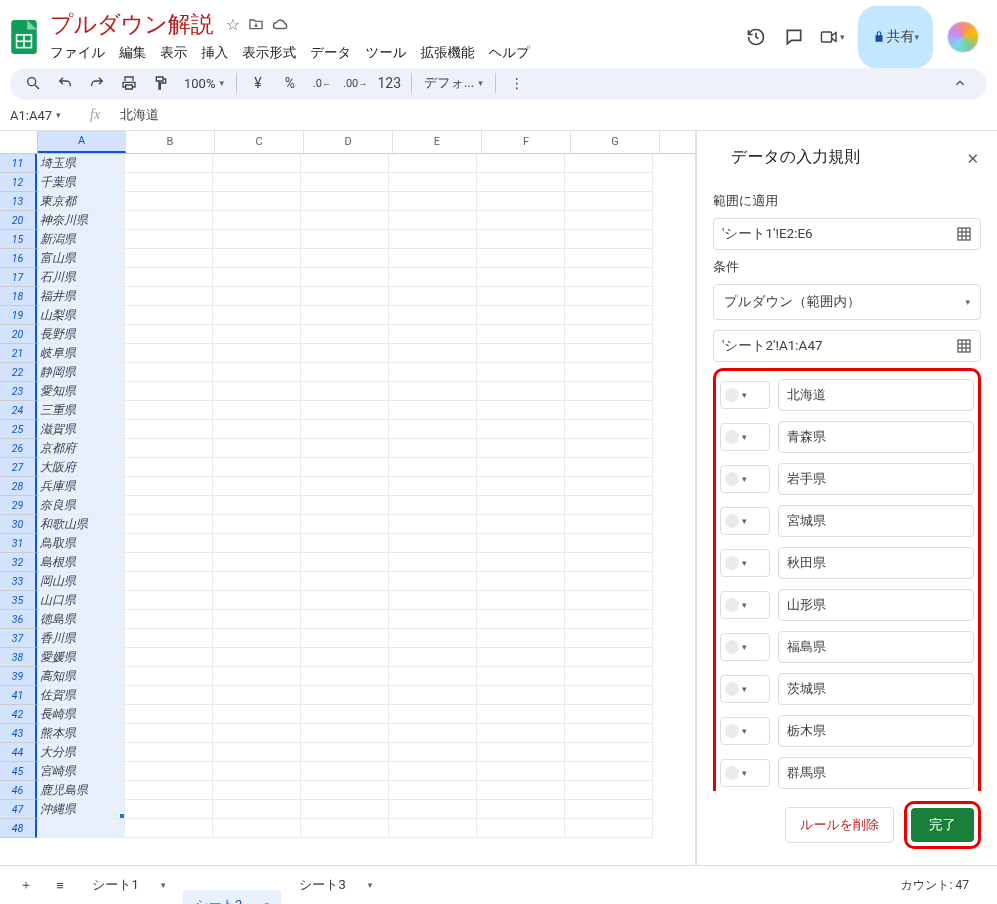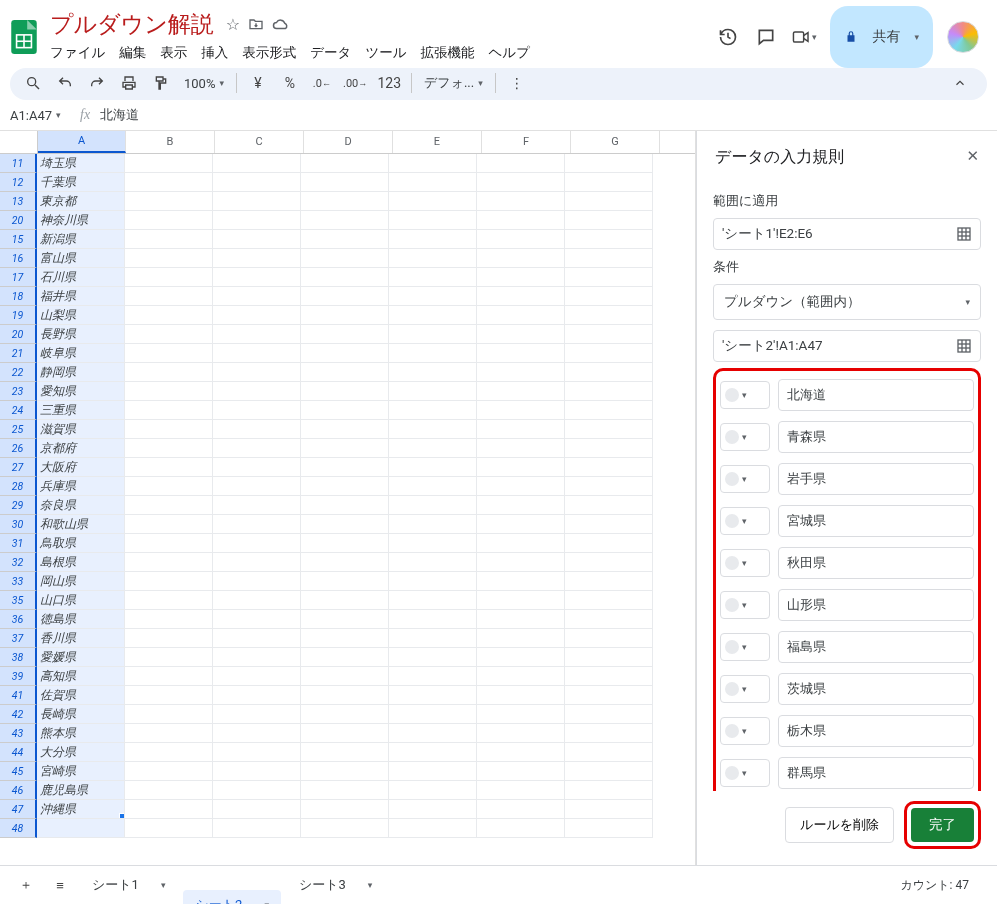--- a/index.html
+++ b/index.html
@@ -8,64 +8,64 @@
 .logo { width:28px; height:36px; display:flex; align-items:center; justify-content:center;}
 .logo svg { width:26px; height:34px;}
 .title-area { display:flex; flex-direction:column; flex:1;}
 .doc-title-row { display:flex; align-items:center; gap:8px;}
 .doc-title { font-size:23px; color:#b91c1c; padding:2px 4px;}
 .title-icon { color:#5f6368; font-size:16px; cursor:pointer;}
 .menu-row { display:flex; gap:14px; font-size:13.5px; color:#202124; padding:2px 0 6px 4px;}
 .menu-row span { cursor:pointer;}
 .right-tools { display:flex; align-items:center; gap:14px; padding-right:8px;}
 .ico-btn { width:24px; height:24px; display:flex; align-items:center; justify-content:center; color:#444; cursor:pointer;}
-.share-btn { background:#c2e7ff; border-radius:18px; padding:22px 14px; display:flex; align-items:center; gap:14px; font-size:14px; cursor:pointer;}
+.share-btn { background:#c2e7ff; border-radius:18px; padding:22px 14px; display:flex; align-items:center; gap:0; font-size:14px; cursor:pointer;}
 .avatar { width:30px; height:30px; border-radius:50%; background:conic-gradient(#f28b82,#fbbc04,#81c995,#78d9ec,#c58af9,#f28b82); border:1px solid #dadce0; cursor:pointer;}
 .toolbar { display:flex; align-items:center; gap:10px; padding:4px 12px 6px 12px; background:#edf2fa; border-radius:22px; margin:0 10px;}
 .toolbar .tb-btn { min-width:22px; height:22px; display:flex; align-items:center; justify-content:center; color:#444; cursor:pointer; font-size:14px;}
 .toolbar .tb-sep { width:1px; height:20px; background:#c7c7c7;}
 .tb-text { font-size:13px; padding:0 2px; display:flex; align-items:center; gap:4px; cursor:pointer;}
 .caret { font-size:9px; color:#5f6368;}
 .collapse-btn { margin-left:auto; padding-right:4px;}
-.name-fx-row { display:flex; align-items:center; padding:6px 10px; gap:10px; border-bottom:1px solid #e0e0e0;}
+.name-fx-row { display:flex; align-items:center; padding:6px 10px; gap:20px; border-bottom:1px solid #e0e0e0;}
 .name-box { font-size:13px; color:#3c4043; width:60px; display:flex; align-items:center; gap:4px; cursor:pointer;}
 .fx { font-style:italic; color:#9aa0a6; font-family:serif; font-size:14px;}
 .fx-val { font-size:13px; color:#3c4043;}
 .body-area { flex:1; display:flex; overflow:hidden; position:relative;}
 .grid-wrap { flex:1; display:flex; flex-direction:column; overflow:hidden; border-right:1px solid #e0e0e0;}
 .col-headers { display:flex; height:22px; border-bottom:1px solid #ccc; background:#fff; font-size:11px; color:#5f6368;}
 .rownum-corner { width:37px; border-right:1px solid #ccc;}
 .col-h { flex:0 0 88px; text-align:center; line-height:22px; border-right:1px solid #e0e0e0;}
 .col-h.sel { background:#d3e3fd; color:#0b57d0; border-bottom:2px solid #0b57d0; box-sizing:border-box; line-height:20px;}
 .grid-scroll { overflow-y:auto; flex:1; position:relative;}
 .grid-scroll::-webkit-scrollbar{width:12px;}
 .grid-scroll::-webkit-scrollbar-thumb{background:#dadce0;border-radius:6px;}
 .row { display:flex; height:19px;font-style:italic;}
 .rownum { width:37px; text-align:center; font-size:10.5px; color:#0b57d0; background:#d3e3fd; border-right:2px solid #0b57d0; border-bottom:1px solid #ccc; line-height:19px; box-sizing:border-box;}
 .cell { flex:0 0 88px; border-right:1px solid #e8eaed; border-bottom:1px solid #e8eaed; font-size:12px; line-height:19px; padding-left:3px; overflow:hidden; box-sizing:border-box;}
 .cellA { background:#e8f0fe;}
 .sel-handle { position:relative;}
 .sel-handle::after { content:""; position:absolute; bottom:-3px; right:-3px; width:6px; height:6px; background:#1a73e8; border:1px solid #fff;}
 
 .side-panel { width:300px; border-left:1px solid #dadce0; display:flex; flex-direction:column; background:#fff;}
-.sp-header { display:flex; align-items:flex-start; justify-content:space-between; padding:16px 18px 8px 18px;}
+.sp-header { display:flex; align-items:flex-end; justify-content:space-between; padding:16px 18px 8px 18px;margin-left:16px;}
 .sp-title { font-size:16px; color:#202124;}
 .sp-close { cursor:pointer; font-size:15px; color:#5f6368;}
 .sp-body { flex:1; overflow-y:auto; padding:8px 16px 0 16px; position:relative;}
 .sp-label { font-size:13px; color:#3c4043; margin:8px 0;}
 .sp-input { display:flex; align-items:center; border:1px solid #dadce0; border-radius:4px; padding:6px 8px; font-size:13.5px; gap:6px;}
 .sp-input .grid-ico { margin-left:auto; color:#5f6368; cursor:pointer;}
 .sp-select { display:flex; align-items:center; justify-content:space-between; border:1px solid #dadce0; border-radius:4px; padding:8px 10px; font-size:13.5px; cursor:pointer;}
 .highlight-box { border:3px solid #e60000; border-radius:10px; padding:8px 4px; margin-top:6px;}
 .option-row { display:flex; align-items:center; gap:8px; margin-bottom:10px;}
 .color-chip { width:40px; height:26px; border:1px solid #dadce0; border-radius:4px; background:#fff; display:flex; align-items:center; padding:0 4px; gap:3px; cursor:pointer;}
 .chip-circle { width:14px; height:14px; border-radius:50%; background:#e8eaed;}
 .opt-input { flex:1; border:1px solid #dadce0; border-radius:4px; padding:6px 8px; font-size:13px;}
 .sp-footer { display:flex; justify-content:flex-end; gap:10px; padding:10px 16px 16px 16px; align-items:center;}
-.btn-outline { border:1px solid #dadce0; background:#fff; border-radius:4px; padding:8px 14px; font-size:13px; color:#000000; cursor:pointer;}
+.btn-outline { border:1px solid #dadce0; background:#fff; border-radius:4px; padding:8px 14px; font-size:13px; color:#b91c1c; cursor:pointer;}
 .btn-primary { background:#188038; color:#fff; border:none; border-radius:4px; padding:8px 18px; font-size:13.5px; cursor:pointer;}
 .btn-primary-wrap { border:3px solid #e60000; border-radius:10px; padding:4px;}
 
 .tabs-bar { height:38px; display:flex; align-items:center; border-top:1px solid #dadce0; padding:0 12px; gap:6px; font-size:13px;}
 .tab-ico { width:28px; height:28px; display:flex; align-items:center; justify-content:center; color:#444; cursor:pointer;}
 .sheet-tab { padding:6px 12px; display:flex; align-items:center; gap:22px; color:#3c4043; cursor:pointer; border-radius:4px 4px 0 0;}
 .sheet-tab.active { color:#0b57d0; background:#e8f0fe;margin-top:39px;}
 .status-right { margin-left:auto; font-size:12px; color:#3c4043; padding-right:16px;}
 svg { display:block;}
 </style>

